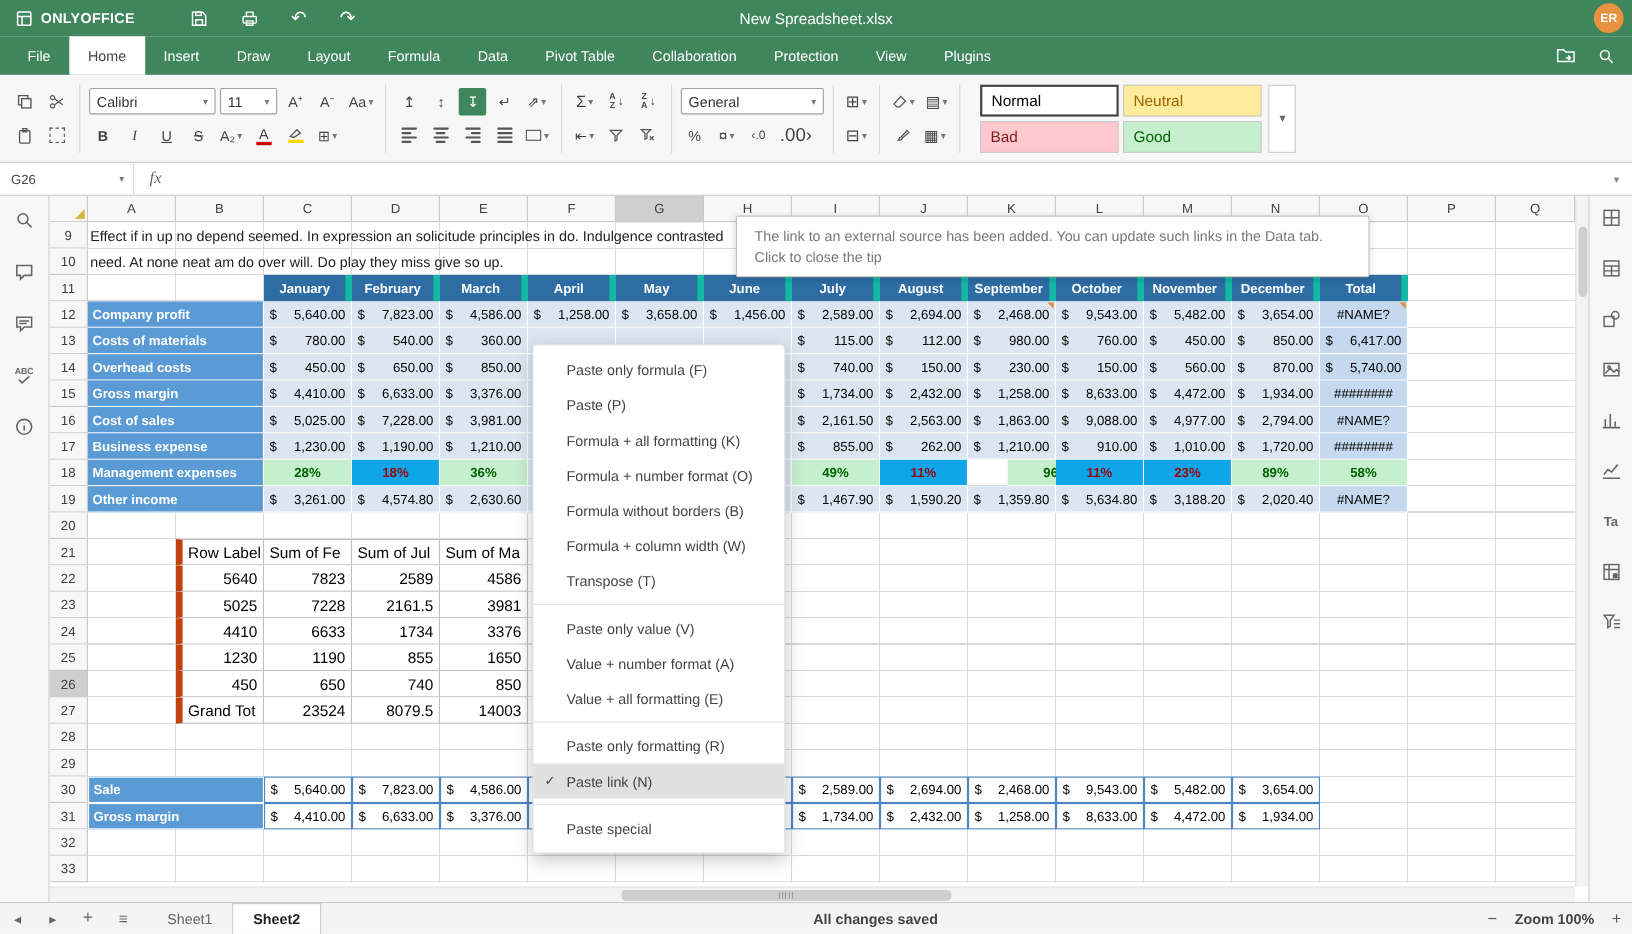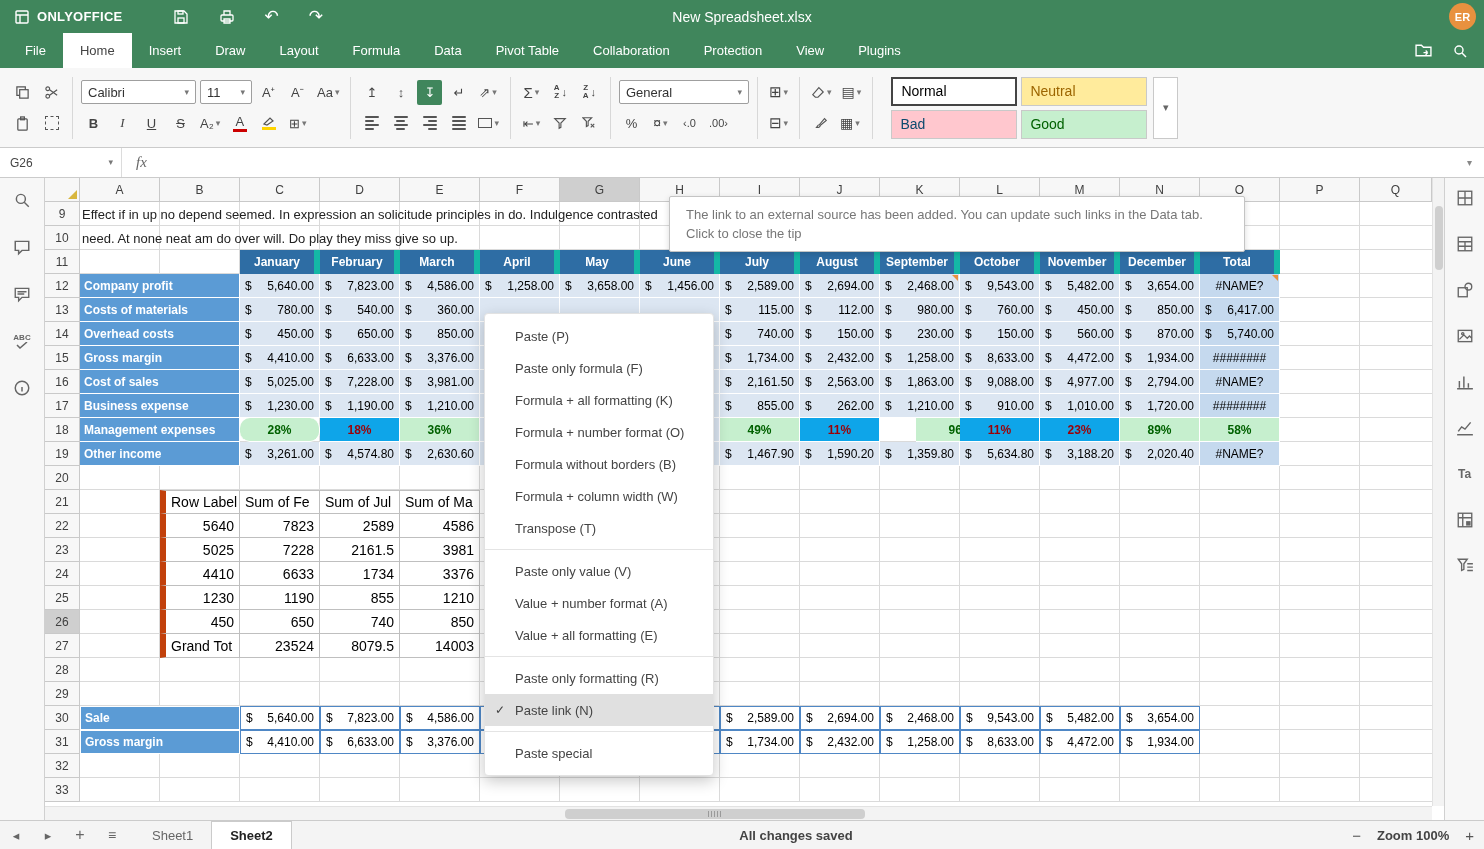--- a/index.html
+++ b/index.html
@@ -41,21 +41,21 @@
 .dsq{width:14px;height:14px;border:1px dashed #555}
 .fc{display:flex;flex-direction:column;align-items:center;line-height:1}
 .fc .bar{width:14px;height:3px;margin-top:1px}
 .az{display:flex;flex-direction:column;font-size:8px;line-height:8px;font-weight:bold;color:#444}
 .ar{font-size:11px;color:#444}
 .mbox{width:14px;height:10px;border:1px solid #555}
 #styles-gallery{display:grid;grid-template-columns:126px 126px;grid-auto-rows:29px;gap:4px;margin-left:10px}
 .chip{display:flex;align-items:center;padding:0 8px;font-size:14px;border:1px solid #c9c9c9;background:#fff;cursor:pointer;overflow:hidden;white-space:nowrap}
 .chip.normal{border:2px solid #444;color:#000}
 .chip.neutral{background:#ffeb9c;color:#9c6500}
-.chip.bad{background:#ffc7ce;color:#0c4a6e}
+.chip.bad{background:#ffc7ce;color:#7f1d1d}
 .chip.good{background:#c6efce;color:#006100}
 #styles-more{width:25px;height:62px;border:1px solid #c9c9c9;background:#fff;margin-left:6px;display:flex;align-items:center;justify-content:center;color:#666;cursor:pointer;font-size:11px}
 
 
 #formulabar{position:absolute;left:0;top:148px;width:100%;height:30px;background:#fff;border-bottom:1px solid #cbcbcb;display:flex;align-items:center;z-index:8}
 #namebox{width:122px;height:100%;display:flex;align-items:center;justify-content:space-between;padding:0 8px 0 10px;border-right:1px solid #dcdcdc;font-size:12px;color:#444;cursor:pointer}
 #fx{border:none;background:none;font-family:"Liberation Serif",serif;font-style:italic;font-size:15px;color:#666;padding:0 14px;cursor:pointer}
 #formula-input{flex:1;border:none;outline:none;height:100%;font-size:12px;background:transparent}
 #fbar-collapse{border:none;background:none;color:#888;font-size:10px;padding:0 12px;cursor:pointer}
 
@@ -365,21 +365,21 @@
             <span class="dd">▾</span>
           </div>
       </div>
       <div class="trow">
         <button class="tbtn">%</button>
         <button class="tbtn">
             <span style="font-size:14px">¤</span>
             <span class="dd">▾</span>
           </button>
         <button class="tbtn" style="font-size:11px">‹.0</button>
-        <button class="tbtn" style="font-size:11px">.00›</button>
+        <button class="tbtn" style="font-size:17px">.00›</button>
       </div>
     </div>
     <i class="vsep"></i>
 
     <div class="grp">
       <div class="trow">
         <button class="tbtn">
             <span style="font-size:15px">⊞</span>
             <span class="dd">▾</span>
           </button>
@@ -757,21 +757,21 @@
         <div class="cell fdata" style="left: 1040px; top: 216px; width: 80px; height: 24px;">
           <span>$</span>
           <span>1,010.00</span>
         </div>
         <div class="cell fdata" style="left: 1120px; top: 216px; width: 80px; height: 24px;">
           <span>$</span>
           <span>1,720.00</span>
         </div>
         <div class="cell fdata ftotal errv" style="left: 1200px; top: 216px; width: 80px; height: 24px;">########</div>
         <div class="cell flabel" style="left: 80px; top: 240px; width: 160px; height: 24px;">Management expenses</div>
-        <div class="cell pct good" style="left: 240px; top: 240px; width: 80px; height: 24px; border-radius: 10px;">28%</div>
+        <div class="cell pct good" style="left: 240px; top: 240px; width: 80px; height: 24px;">28%</div>
         <div class="cell pct bad" style="left: 320px; top: 240px; width: 80px; height: 24px;">18%</div>
         <div class="cell pct good" style="left: 400px; top: 240px; width: 80px; height: 24px;">36%</div>
         <div class="cell pct blank" style="left: 480px; top: 240px; width: 80px; height: 24px;"></div>
         <div class="cell pct blank" style="left: 560px; top: 240px; width: 80px; height: 24px;"></div>
         <div class="cell pct blank" style="left: 640px; top: 240px; width: 80px; height: 24px;"></div>
         <div class="cell pct good" style="left: 720px; top: 240px; width: 80px; height: 24px;">49%</div>
         <div class="cell pct bad" style="left: 800px; top: 240px; width: 80px; height: 24px;">11%</div>
         <div class="cell pct good" style="left: 916px; top: 240px; width: 90px; height: 24px;">96%</div>
         <div class="cell pct bad" style="left: 960px; top: 240px; width: 80px; height: 24px;">11%</div>
         <div class="cell pct bad" style="left: 1040px; top: 240px; width: 80px; height: 24px;">23%</div>
@@ -832,21 +832,21 @@
         <div class="cell pcell" style="left: 240px; top: 360px; width: 80px; height: 24px;">7228</div>
         <div class="cell pcell" style="left: 320px; top: 360px; width: 80px; height: 24px;">2161.5</div>
         <div class="cell pcell" style="left: 400px; top: 360px; width: 80px; height: 24px;">3981</div>
         <div class="cell pcell pleft" style="left: 160px; top: 384px; width: 80px; height: 24px;">4410</div>
         <div class="cell pcell" style="left: 240px; top: 384px; width: 80px; height: 24px;">6633</div>
         <div class="cell pcell" style="left: 320px; top: 384px; width: 80px; height: 24px;">1734</div>
         <div class="cell pcell" style="left: 400px; top: 384px; width: 80px; height: 24px;">3376</div>
         <div class="cell pcell pleft" style="left: 160px; top: 408px; width: 80px; height: 24px;">1230</div>
         <div class="cell pcell" style="left: 240px; top: 408px; width: 80px; height: 24px;">1190</div>
         <div class="cell pcell" style="left: 320px; top: 408px; width: 80px; height: 24px;">855</div>
-        <div class="cell pcell" style="left: 400px; top: 408px; width: 80px; height: 24px;">1210</div>
+        <div class="cell pcell" style="left: 400px; top: 408px; width: 80px; height: 24px;">1650</div>
         <div class="cell pcell pleft" style="left: 160px; top: 432px; width: 80px; height: 24px;">450</div>
         <div class="cell pcell" style="left: 240px; top: 432px; width: 80px; height: 24px;">650</div>
         <div class="cell pcell" style="left: 320px; top: 432px; width: 80px; height: 24px;">740</div>
         <div class="cell pcell" style="left: 400px; top: 432px; width: 80px; height: 24px;">850</div>
         <div class="cell pcell ptext pleft" style="left: 160px; top: 456px; width: 80px; height: 24px;">Grand Tot</div>
         <div class="cell pcell" style="left: 240px; top: 456px; width: 80px; height: 24px;">23524</div>
         <div class="cell pcell" style="left: 320px; top: 456px; width: 80px; height: 24px;">8079.5</div>
         <div class="cell pcell" style="left: 400px; top: 456px; width: 80px; height: 24px;">14003</div>
         <div class="cell blabel" style="left: 80px; top: 528px; width: 160px; height: 24px;">Sale</div>
         <div class="cell bcell" style="left: 240px; top: 528px; width: 80px; height: 24px;">
@@ -1023,25 +1023,25 @@
   </main>
 
   <div id="link-tooltip">
     <div>The link to an external source has been added. You can update such links in the Data tab.</div>
     <div>Click to close the tip</div>
   </div>
 
   <div id="ctx-menu">
       <div class="mi">
         <span class="ck"></span>
-        <span>Paste (P)</span>
+        <span>Paste only formula (F)</span>
       </div>
       <div class="mi">
         <span class="ck"></span>
-        <span>Paste only formula (F)</span>
+        <span>Paste (P)</span>
       </div>
       <div class="mi">
         <span class="ck"></span>
         <span>Formula + all formatting (K)</span>
       </div>
       <div class="mi">
         <span class="ck"></span>
         <span>Formula + number format (O)</span>
       </div>
       <div class="mi">

